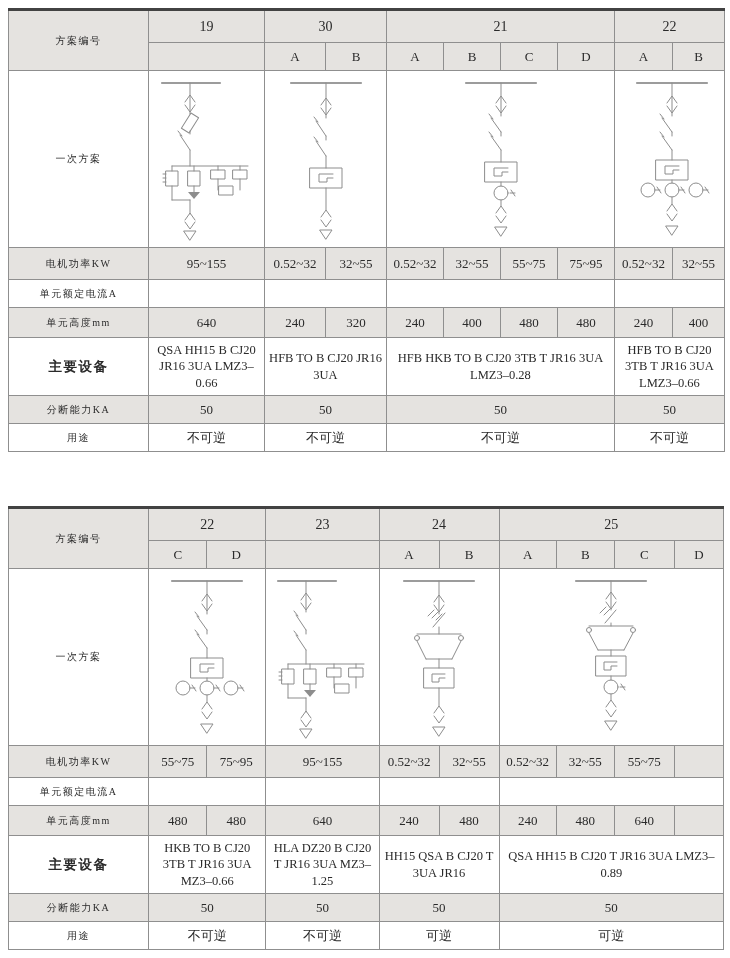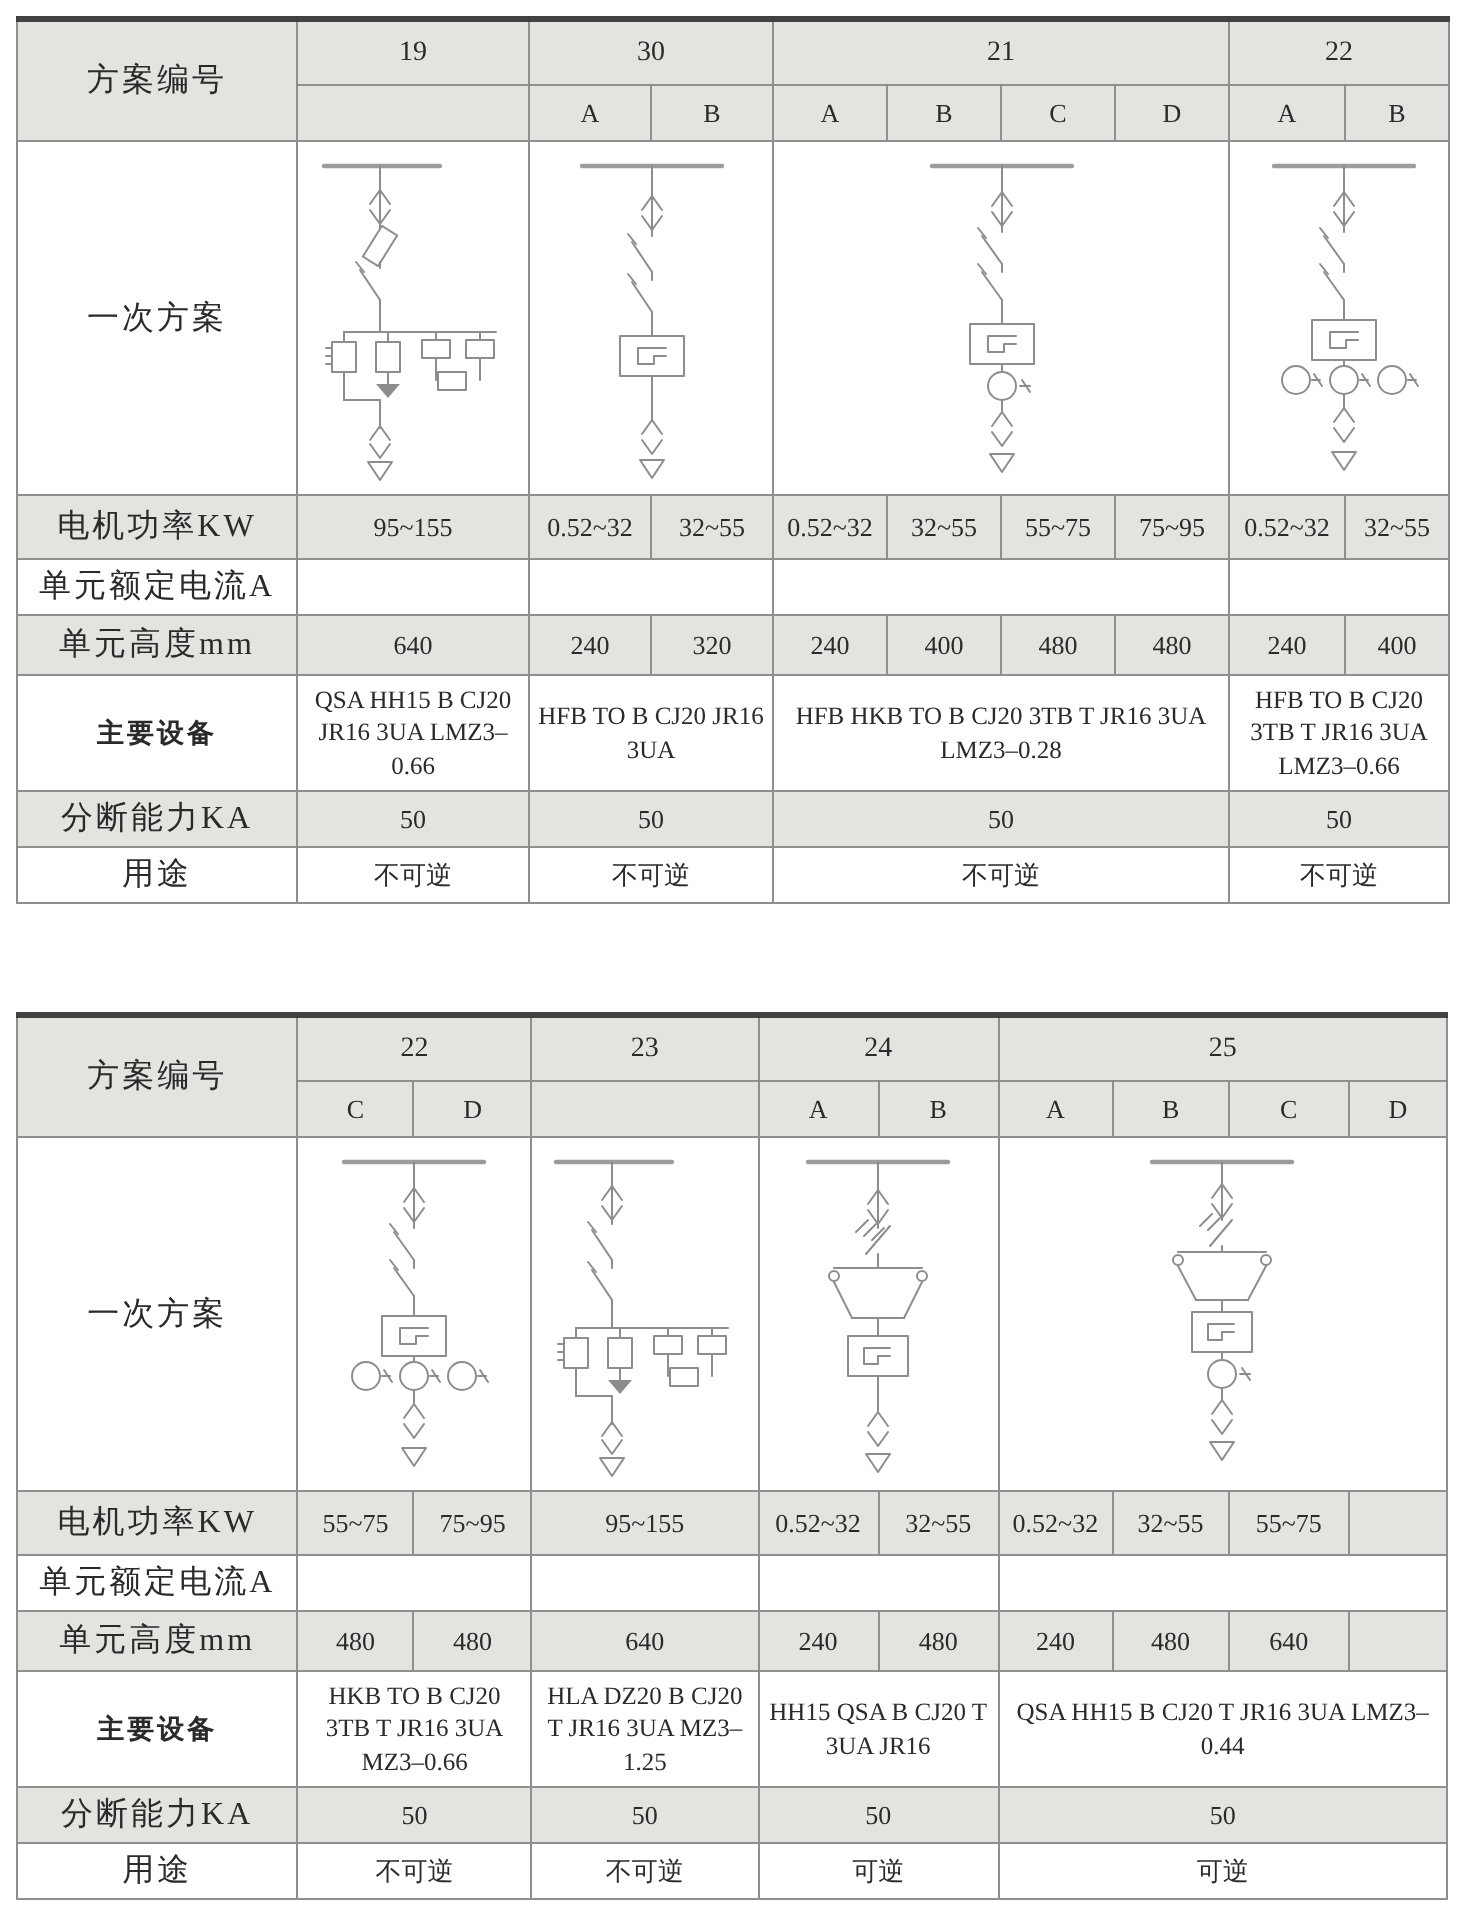--- a/index.html
+++ b/index.html
@@ -7,21 +7,21 @@
        font-family:"Liberation Serif","DejaVu Serif",serif;color:#2a2a2a;}
   #page{padding:8px;}
   table.scheme-table{border-collapse:collapse;table-layout:fixed;width:716px;
        border:1px solid #8f8f8f;border-top:3px solid #424242;margin:0 0 54px 0;}
   table.scheme-table:last-child{margin-bottom:0;}
   td{border:1px solid #8f8f8f;text-align:center;vertical-align:middle;
      font-size:13px;padding:1px 2px;overflow:hidden;word-wrap:break-word;}
   tr.shaded td{background:#e5e3e0;}
   thead tr.top-h{height:33px;}
   thead tr.sub{height:28px;}
-  td.lab{font-size:16px;letter-spacing:1.5px;}
+  td.lab{font-size:10px;letter-spacing:1.5px;}
   td.num{font-size:14px;margin-left:22px;}
   tr.diag-row{height:177px;padding-left:40px;}
   tr.diag-row td{background:#fff;}
   tr.equip-row{height:58px;}
   tr.equip-row td{font-size:12.5px;line-height:1.3;padding:3px 4px;}
   tr.equip-row td.lab{font-size:13.5px;font-weight:bold;}
   tr[data-name="row-motor-power"]{height:32px;border-radius:14px;}
   tr[data-name="row-rated-current"]{height:28px;}
   tr[data-name="row-unit-height"]{height:30px;}
   tr[data-name="row-breaking-capacity"]{height:28px;}
@@ -408,21 +408,21 @@
           <td data-name="value-cell">240</td>
           <td data-name="value-cell">480</td>
           <td data-name="value-cell">640</td>
           <td data-name="value-cell"></td>
         </tr>
         <tr data-name="row-main-equipment" class="equip-row">
           <td data-name="row-label-main-equipment" class="lab">主要设备</td>
           <td data-name="value-cell" colspan="2">HKB TO B CJ20 3TB T JR16 3UA MZ3–0.66</td>
           <td data-name="value-cell">HLA DZ20 B CJ20 T JR16 3UA MZ3–1.25</td>
           <td data-name="value-cell" colspan="2">HH15 QSA B CJ20 T 3UA JR16</td>
-          <td data-name="value-cell" colspan="4">QSA HH15 B CJ20 T JR16 3UA LMZ3–0.44</td>
+          <td data-name="value-cell" colspan="4">QSA HH15 B CJ20 T JR16 3UA LMZ3–0.89</td>
         </tr>
         <tr data-name="row-breaking-capacity" class="shaded">
           <td data-name="row-label-breaking-capacity" class="lab">分断能力KA</td>
           <td data-name="value-cell" colspan="2">50</td>
           <td data-name="value-cell">50</td>
           <td data-name="value-cell" colspan="2">50</td>
           <td data-name="value-cell" colspan="4">50</td>
         </tr>
         <tr data-name="row-usage">
           <td data-name="row-label-usage" class="lab">用途</td>

